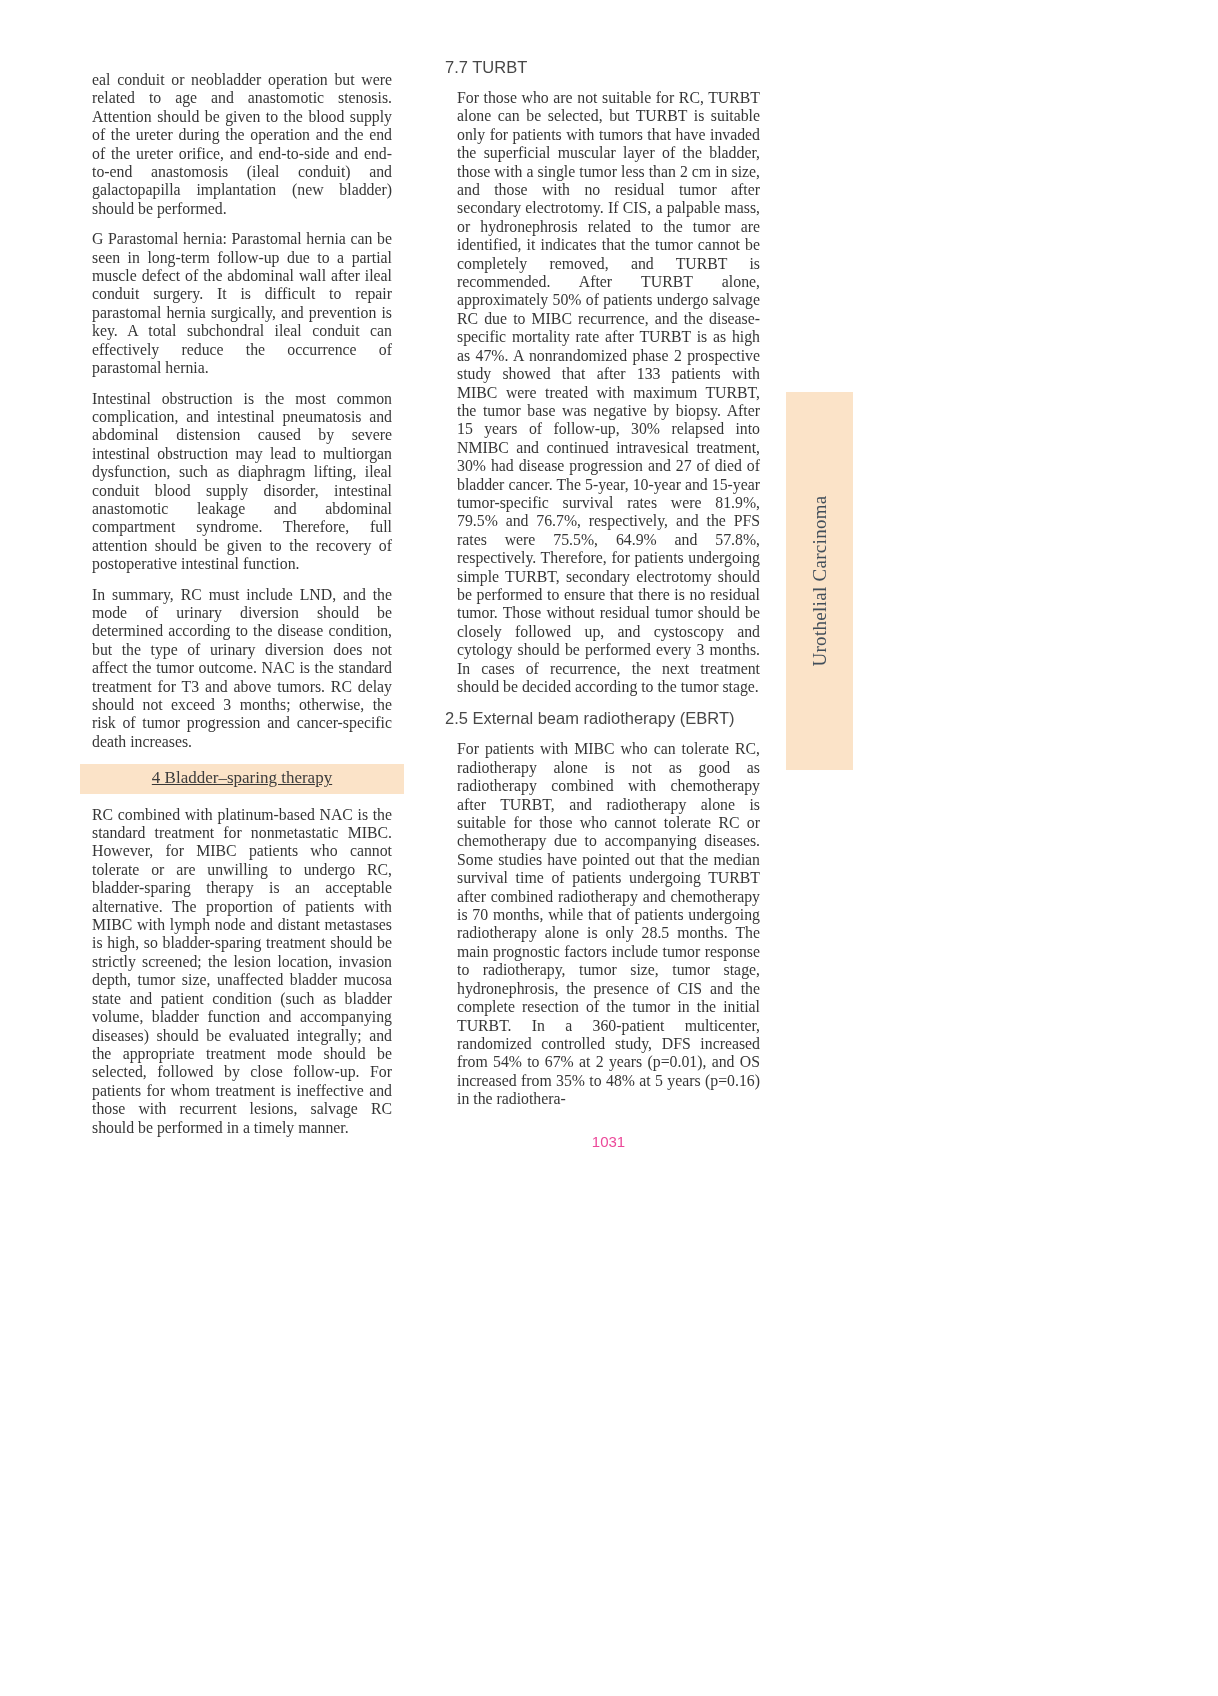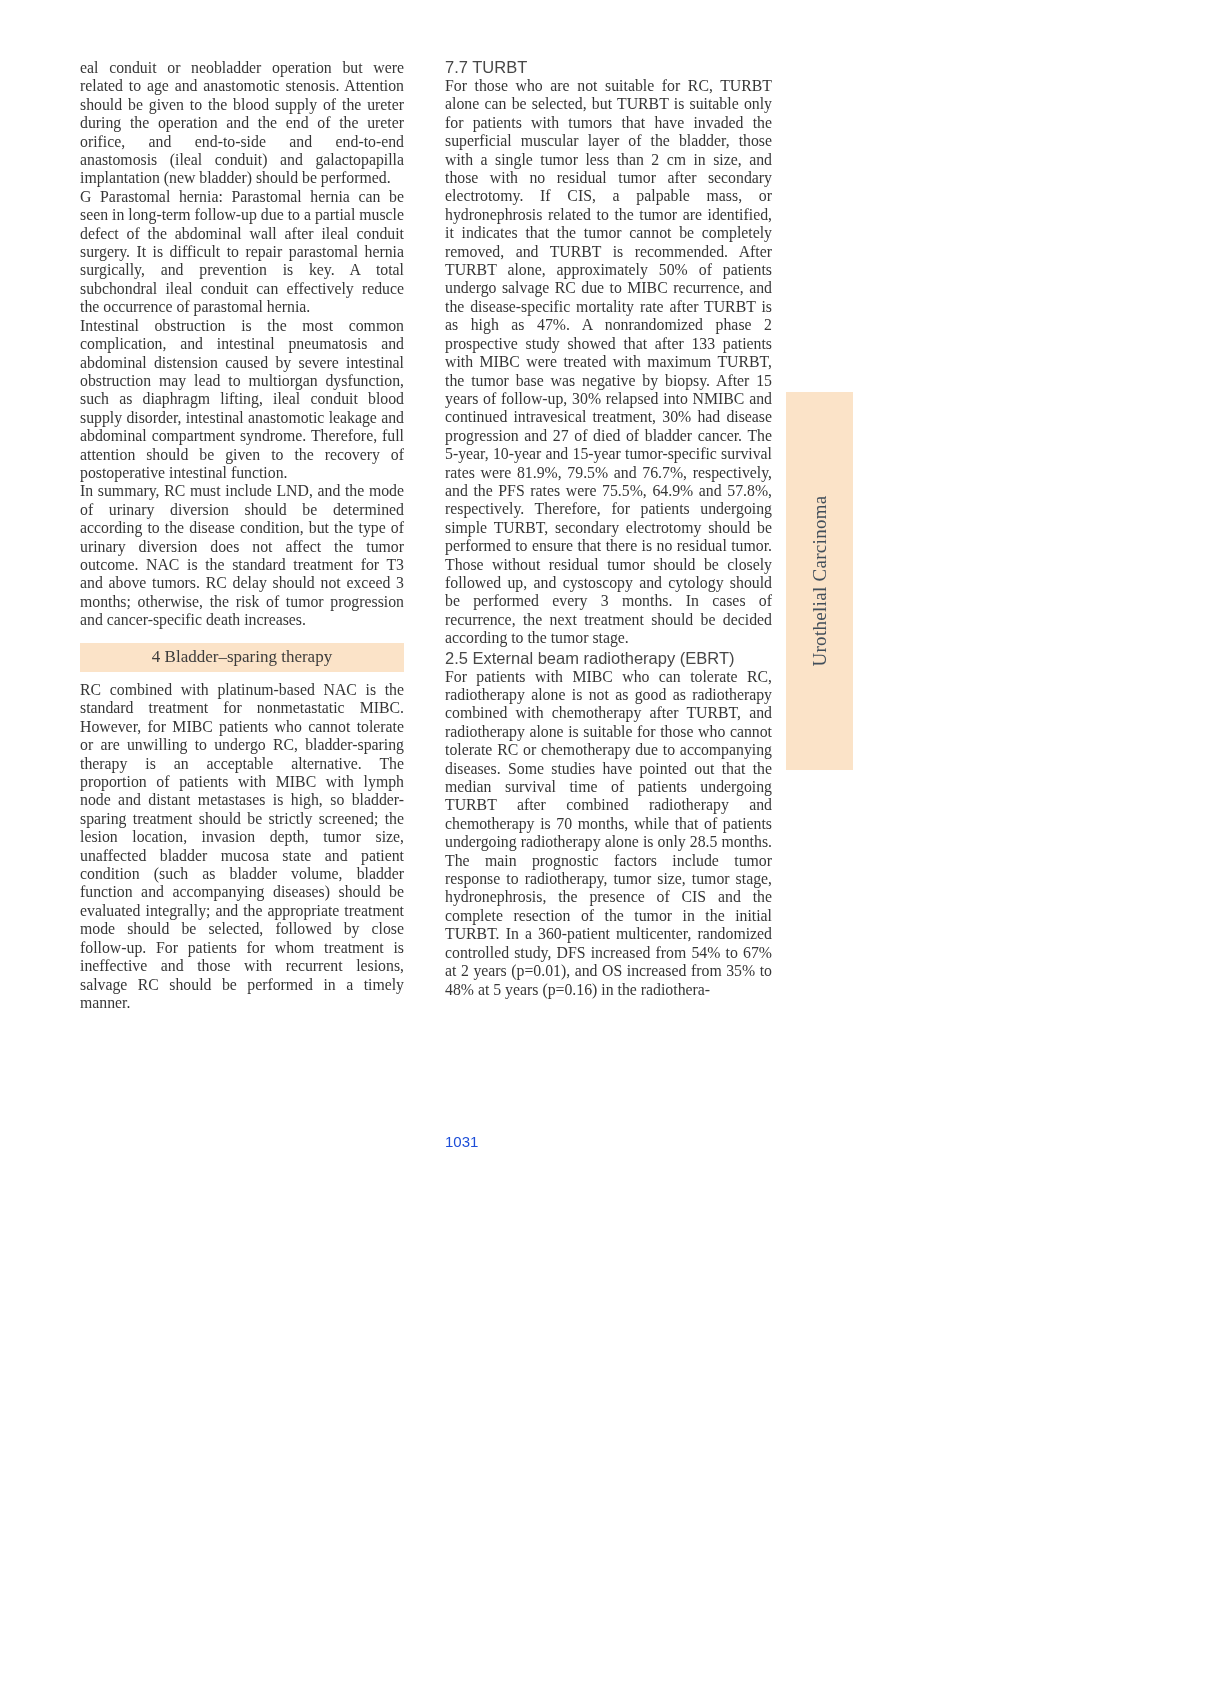--- a/index.html
+++ b/index.html
@@ -15,52 +15,53 @@
   .col {
     position: absolute;
     text-align: justify;
     font-size: 15.8px;
     line-height: 18.4px;
     color: #363636;
   }
   .col-left  { left: 80px;  top: 59px; width: 324px; }
   .col-right { left: 445px; top: 57px; width: 327px; }
   p.body {
-    margin: 0;
+    margin: 12px;
     text-align: justify;
     text-justify: inter-word;
   }
   .section-bar {
     margin-top: 13px;
     margin-bottom: 9px;
     padding: 5px 0 6px 0;
     background: #fbe3c8;
     text-align: center;
+    text-decoration: underline;
   }
   .section-bar span {
     font-family: "Liberation Serif", serif;
     font-size: 17px;
     color: #3c3c3c;
   }
   .sans-heading {
     font-family: "Liberation Sans", sans-serif;
     font-size: 16.5px;
     line-height: 20px;
     color: #474747;
     text-align: left;
   }
   .page-number {
     position: absolute;
     left: 445px;
     top: 1133px;
     width: 327px;
-    text-align: left;
+    text-align: center;
     font-family: "Liberation Sans", sans-serif;
     font-size: 15px;
-    color: #1d4ed8;
+    color: #ec4899;
   }
   .side-tab {
     position: absolute;
     left: 786px;
     top: 392px;
     width: 67px;
     height: 378px;
     background: #fbe3c8;
   }
   .side-tab-text {

